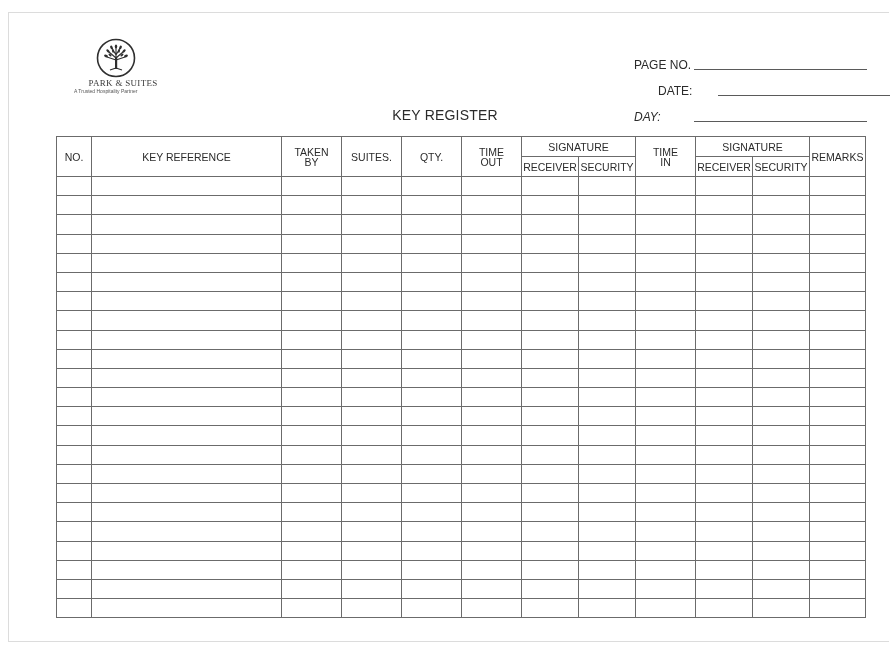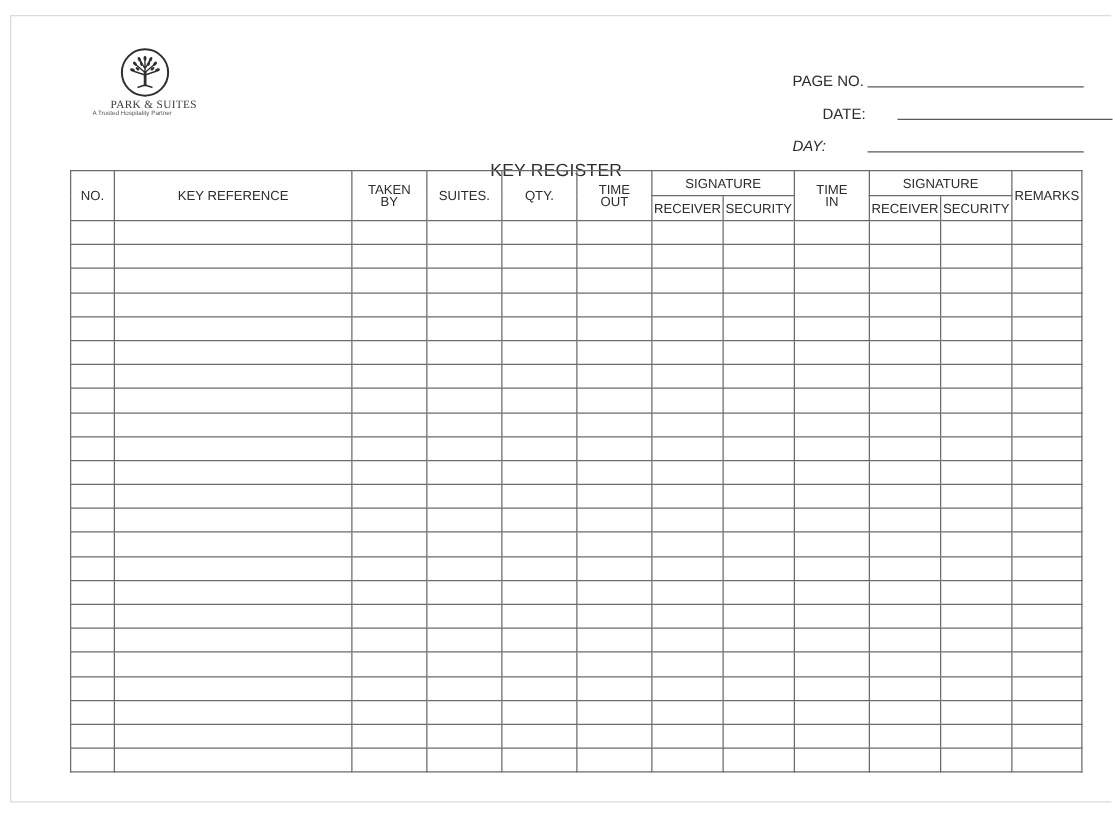--- a/index.html
+++ b/index.html
@@ -8,21 +8,21 @@
   .sheet { position: absolute; left: 8px; top: 12px; width: 880px; height: 628px;
            border: 1px solid #dcdcdc; border-right: none; background: #fff; }
   .logo { position: absolute; left: 54px; top: 38px; width: 124px; height: 90px; text-align: center; }
   .logo-emblem { width: 40px; height: 40px; margin: 0 auto; display: block; }
   .logo-name { font-family: "DejaVu Serif", "Liberation Serif", serif; font-weight: bold;
                font-size: 34px; line-height: 30px; color: #2f2f2f; letter-spacing: -1px; margin-top: 0px; }
   .logo-sub { font-family: "Liberation Serif", "DejaVu Serif", serif; font-size: 9px; line-height: 10px;
               color: #3a3a3a; letter-spacing: 0.3px; margin-left: 14px; text-align: center; }
   .logo-tag { font-size: 5px; line-height: 6px; color: #555; margin-left: 20px; text-align: left; }
   .title { position: absolute; left: 380px; top: 107px; width: 130px; text-align: center;
-           font-size: 14px; font-weight: normal; color: #2b2b2b; letter-spacing: 0.2px; margin-top: 21px; }
+           font-size: 14px; font-weight: normal; color: #2b2b2b; letter-spacing: 0.2px; }
   .meta-row { position: absolute; left: 634px; width: 235px; height: 16px; font-size: 12px; color: #2b2b2b; }
   .meta-row .lbl { position: absolute; left: 0; top: 0; }
   .meta-row .line { position: absolute; left: 60px; right: 2px; top: 11px; border-bottom: 1px solid #5a5a5a; }
   table.reg { position: absolute; left: 56px; top: 136px; border-collapse: collapse; table-layout: fixed; }
   table.reg th, table.reg td { border: 1px solid #6b6b6b; padding: 0; }
   table.reg th { font-weight: normal; font-size: 10.5px; line-height: 10px; text-align: center; color: #2b2b2b; }
   table.reg td { height: 18.2px; }
 </style>
 </head>
 <body>

